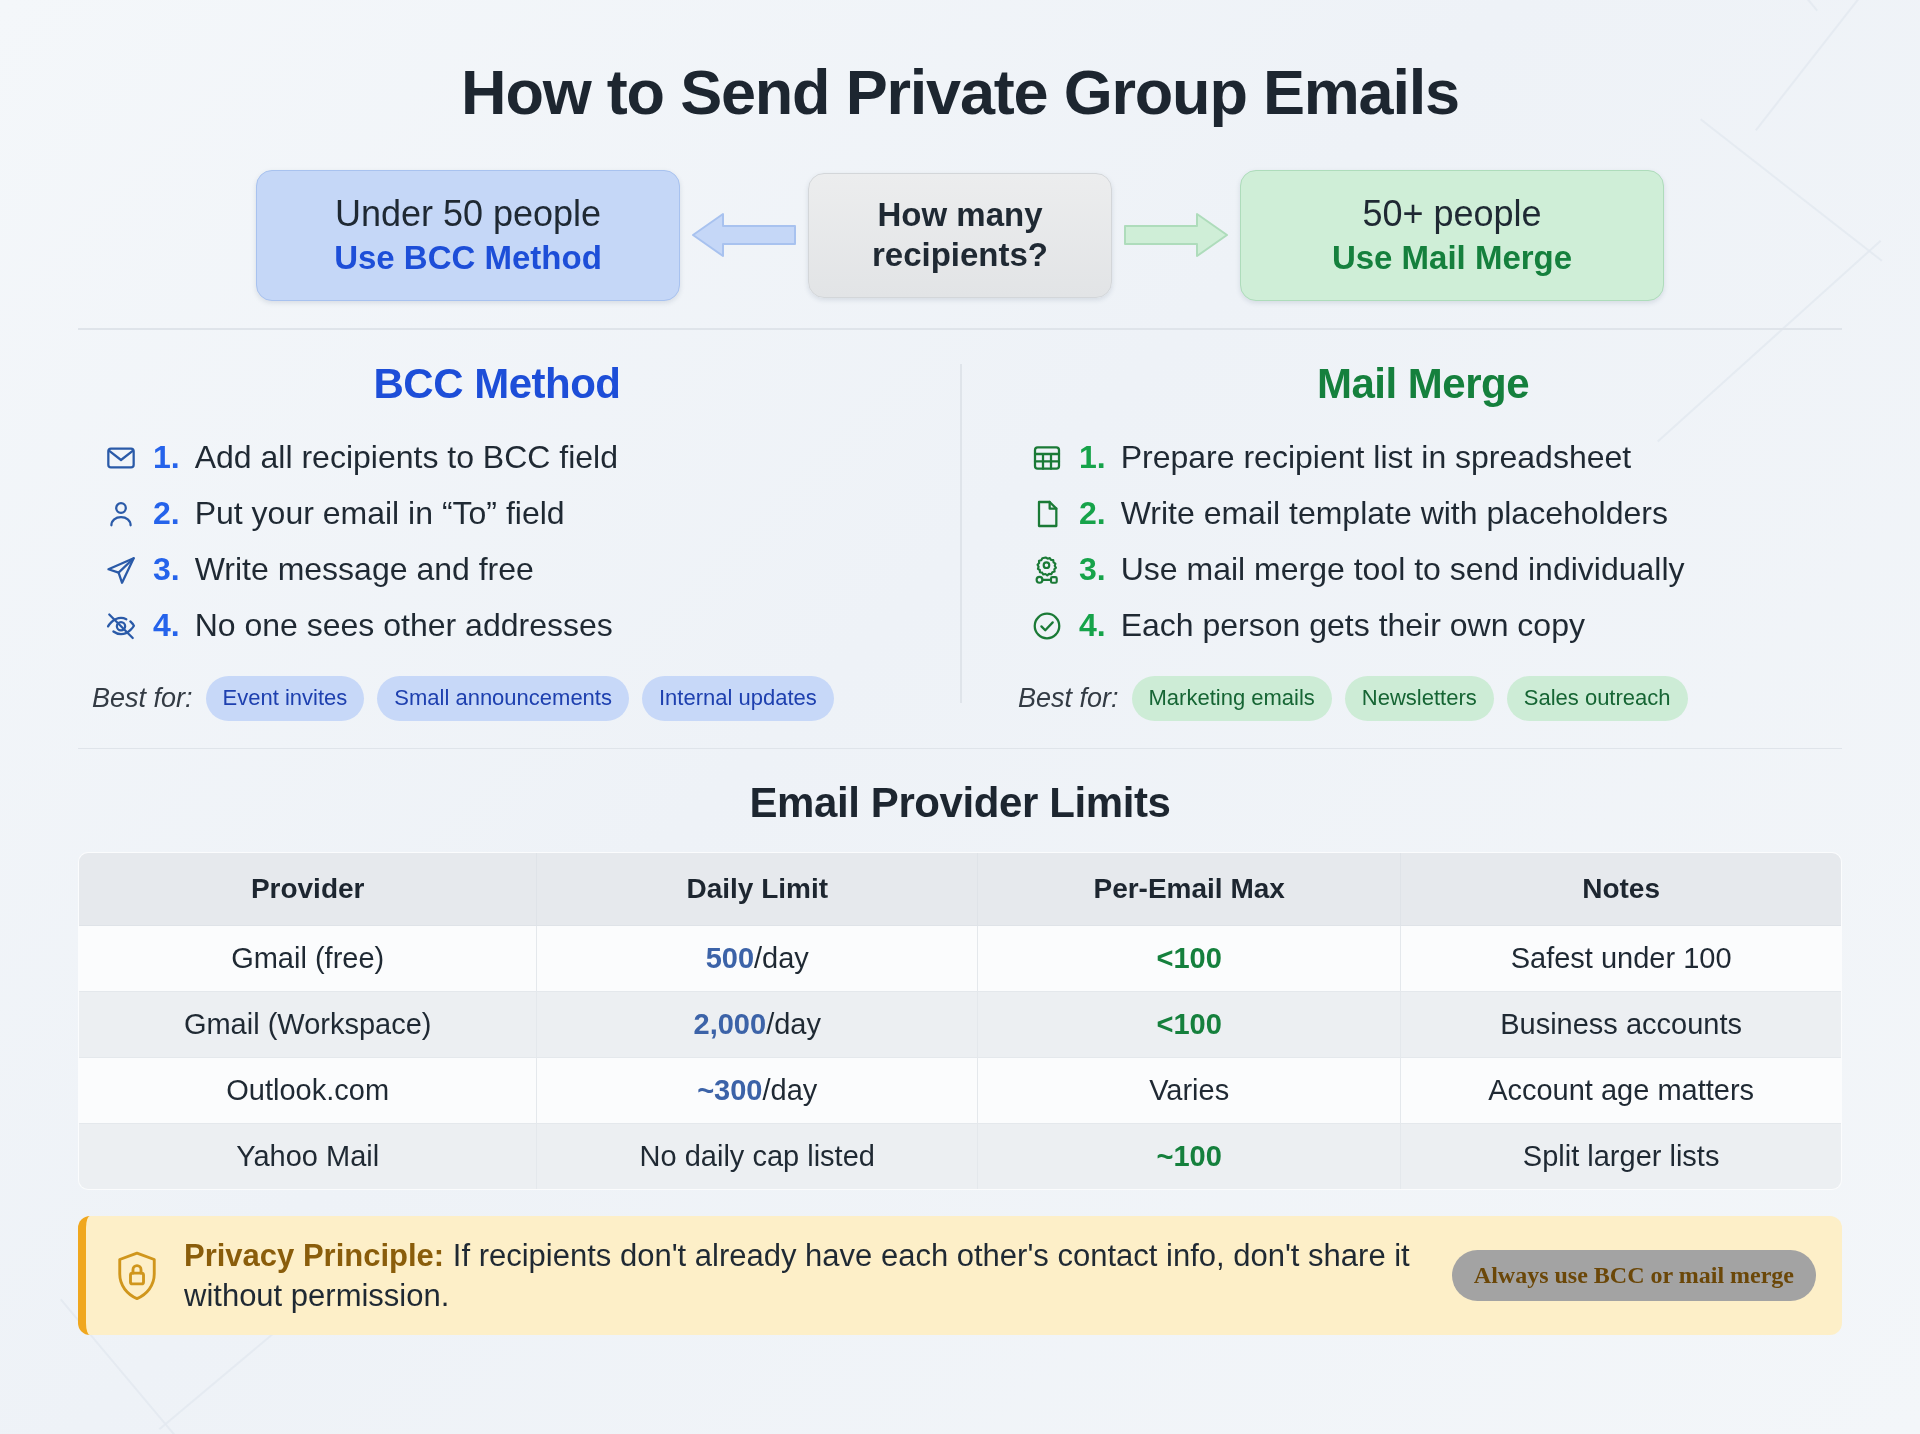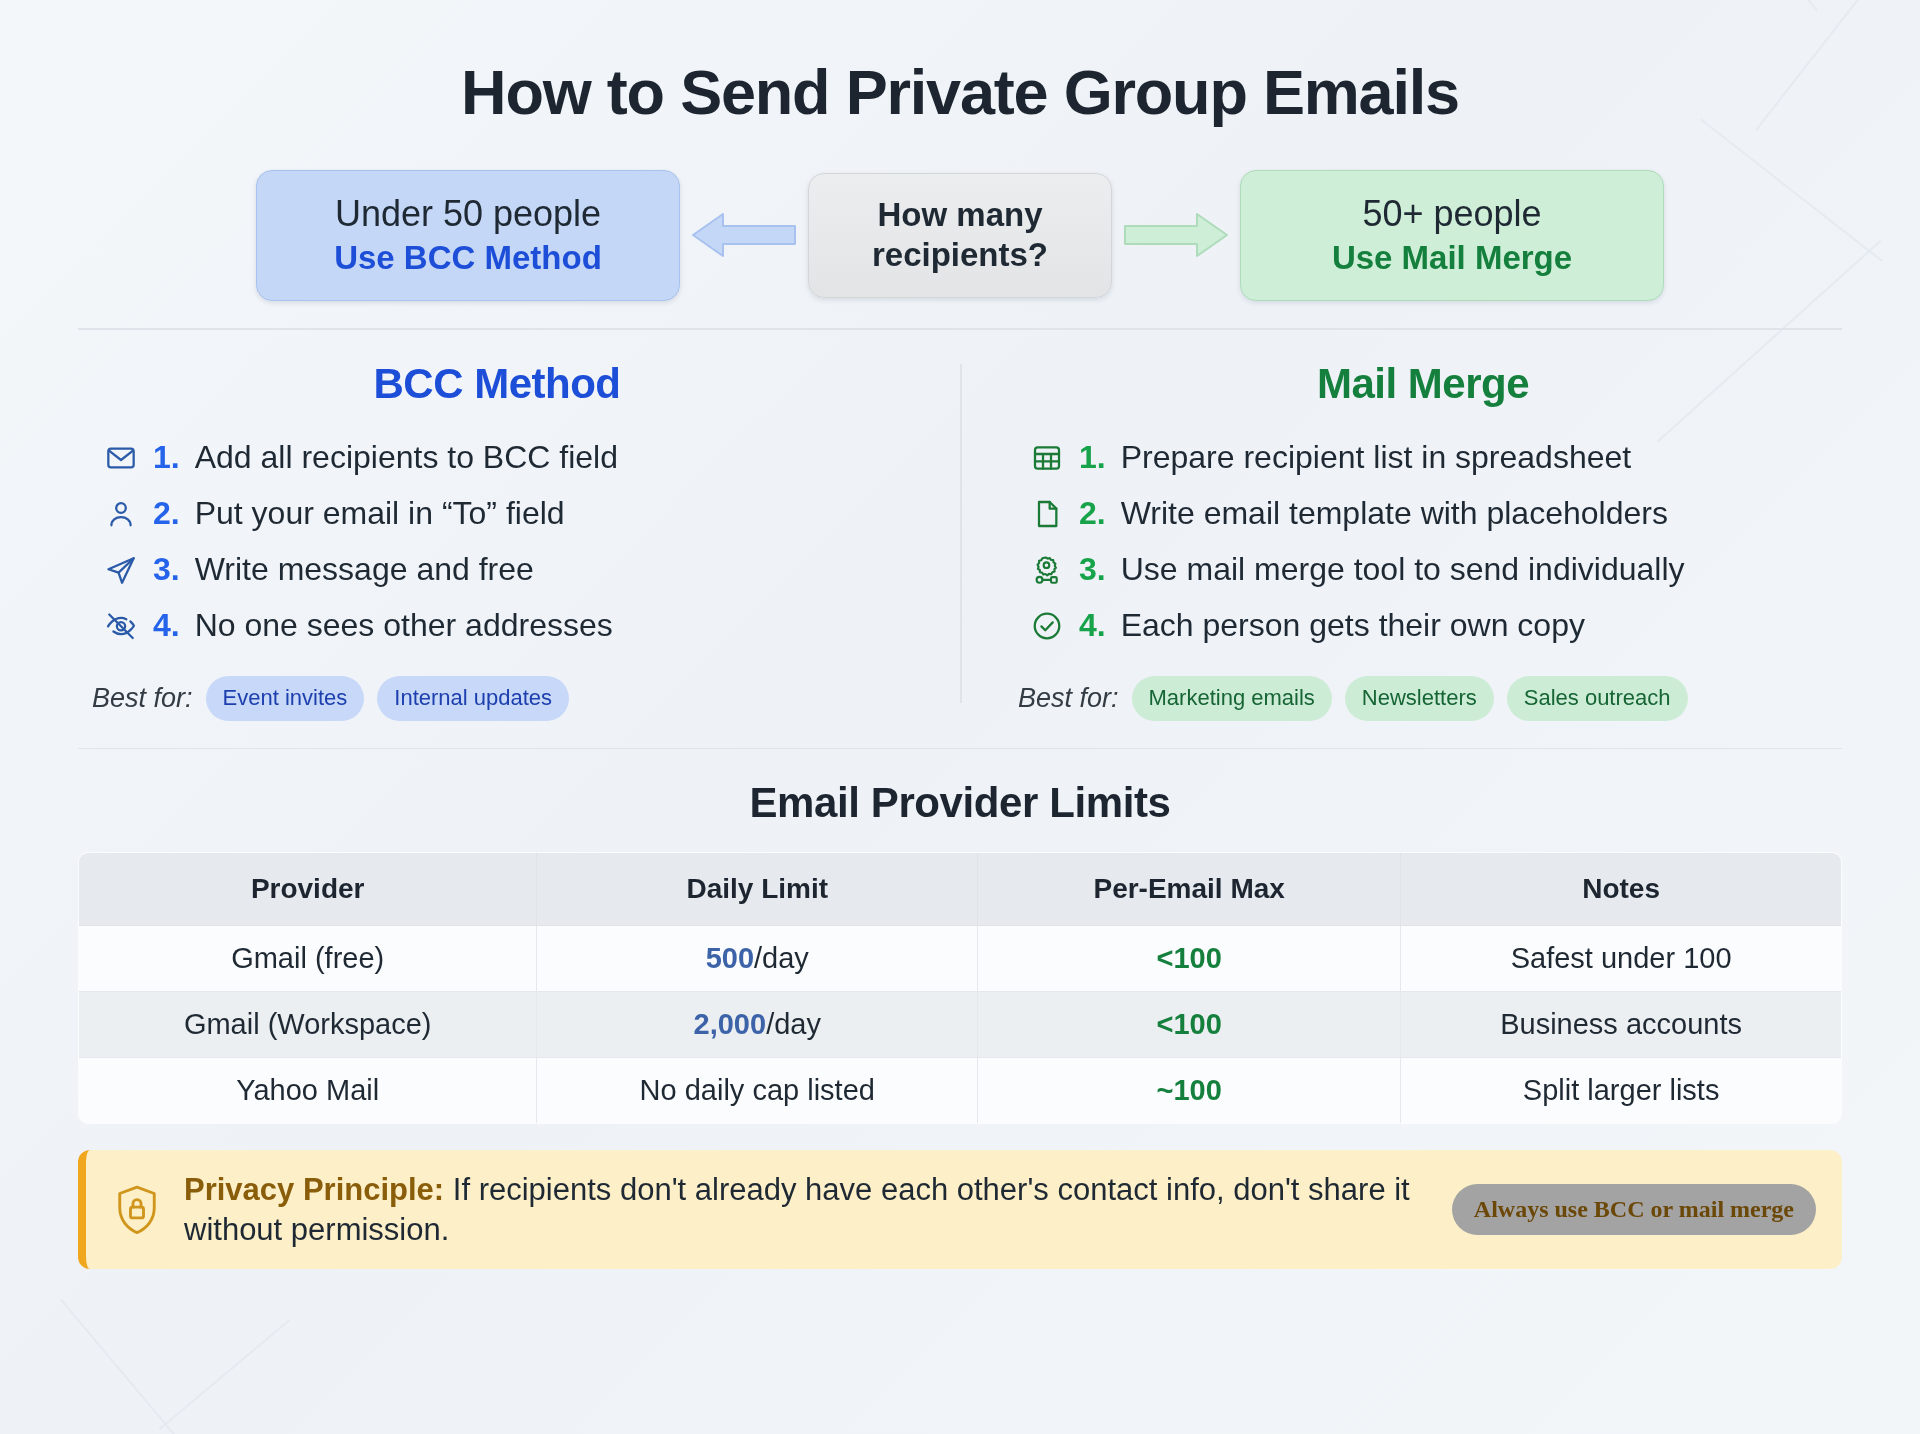--- a/index.html
+++ b/index.html
@@ -288,20 +288,21 @@
               </svg>
             </span>
             <span class="step-num blue">4.</span>
             <span class="step-txt">No one sees other addresses</span>
           </div>
         </div>
 
         <div class="bestfor">
           <span class="bf-label">Best for:</span>
           <span class="tag blue">Event invites</span>
+          <span class="tag blue">Small announcements</span>
           <span class="tag blue">Internal updates</span>
         </div>
       </div>
 
       <div class="method right">
         <div class="m-title green">Mail Merge</div>
         <div class="steps">
 
           <div class="step">
             <span class="step-ico">
@@ -380,20 +381,26 @@
           <td class="v-green">&lt;100</td>
           <td>Safest under 100</td>
         </tr>
         <tr>
           <td>Gmail (Workspace)</td>
           <td><span class="v-blue">2,000</span><span>/day</span></td>
           <td class="v-green">&lt;100</td>
           <td>Business accounts</td>
         </tr>
         <tr>
+          <td>Outlook.com</td>
+          <td><span class="v-blue">~300</span><span>/day</span></td>
+          <td>Varies</td>
+          <td>Account age matters</td>
+        </tr>
+        <tr>
           <td>Yahoo Mail</td>
           <td><span class="v-blue"></span><span>No daily cap listed</span></td>
           <td class="v-green">~100</td>
           <td>Split larger lists</td>
         </tr>
       </tbody>
     </table>
 
     <div class="banner">
       <span class="banner-ico">

